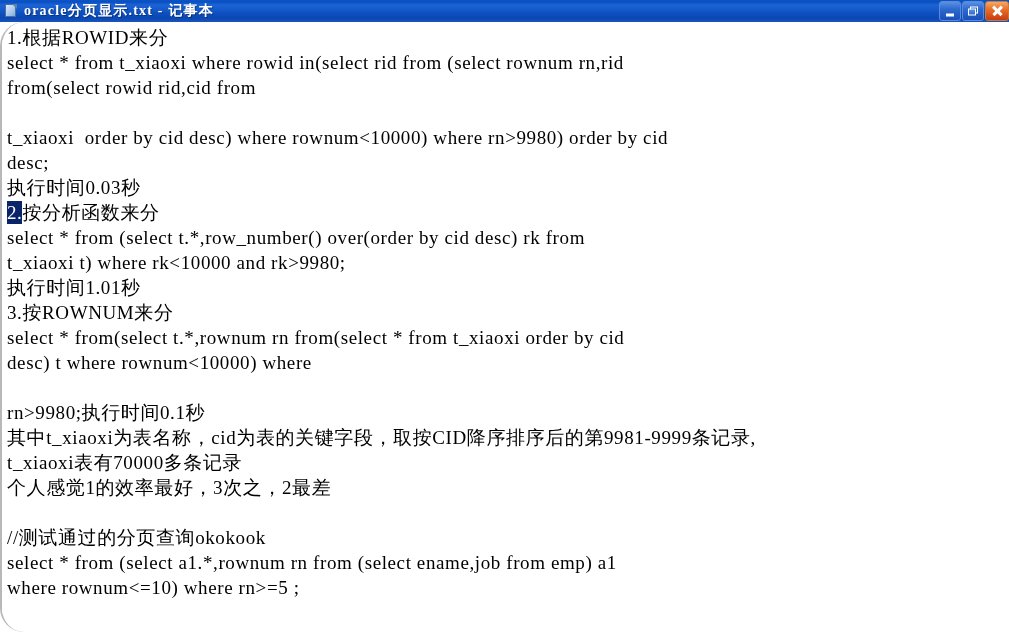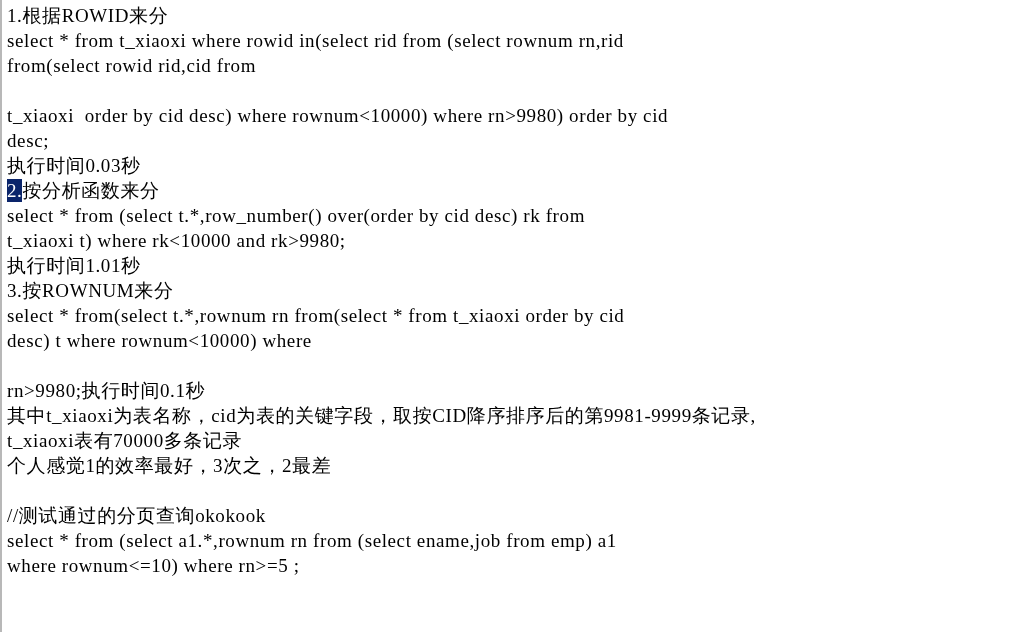--- a/index.html
+++ b/index.html
@@ -158,20 +158,21 @@
   }
 
   
   #textarea-wrap {
     flex: 1 1 auto;
     background: #ffffff;
     border-left: 2px solid #b8b8b8;
     position: relative;
     overflow: hidden;
     box-sizing: border-box;
+    border-radius: 24px;
   }
   #textarea-wrap::before {
     content: "";
     position: absolute;
     left: 0; top: 0; bottom: 0;
     width: 1px;
     background: #ffffff;
   }
   #text-content {
     font-family: "Liberation Serif", "DejaVu Serif", serif;
@@ -192,19 +193,43 @@
     background: #0a246a;
     color: #ffffff;
     padding: 1px 0;
   }
 </style>
 </head>
 <body>
 
 <div id="window">
 
+  <div id="titlebar">
+    <div id="app-icon">
+      <div class="page"></div>
+      <div class="fold"></div>
+    </div>
+    <div id="title-text">oracle分页显示.txt - 记事本</div>
+    <div id="window-buttons">
+      <div class="winbtn" id="btn-min">
+        <span class="glyph"></span>
+      </div>
+      <div class="winbtn" id="btn-restore">
+        <span class="glyph">
+          <span class="r1"></span>
+            <span class="r2"></span>
+        </span>
+      </div>
+      <div class="winbtn" id="btn-close">
+        <span class="glyph">
+          <span class="x1"></span>
+            <span class="x2"></span>
+        </span>
+      </div>
+    </div>
+  </div>
 
 
   <div id="textarea-wrap">
     <div id="text-content"><div class="tline">1.根据ROWID来分</div><div class="tline">select * from t_xiaoxi where rowid in(select rid from (select rownum rn,rid</div><div class="tline">from(select rowid rid,cid from</div><div class="tline">&nbsp;</div><div class="tline">t_xiaoxi  order by cid desc) where rownum&lt;10000) where rn&gt;9980) order by cid</div><div class="tline">desc;</div><div class="tline">执行时间0.03秒</div><div class="tline"><span class="sel">2.</span><span>按分析函数来分</span></div><div class="tline">select * from (select t.*,row_number() over(order by cid desc) rk from</div><div class="tline">t_xiaoxi t) where rk&lt;10000 and rk&gt;9980;</div><div class="tline">执行时间1.01秒</div><div class="tline">3.按ROWNUM来分</div><div class="tline">select * from(select t.*,rownum rn from(select * from t_xiaoxi order by cid</div><div class="tline">desc) t where rownum&lt;10000) where</div><div class="tline">&nbsp;</div><div class="tline">rn&gt;9980;执行时间0.1秒</div><div class="tline">其中t_xiaoxi为表名称，cid为表的关键字段，取按CID降序排序后的第9981-9999条记录,</div><div class="tline">t_xiaoxi表有70000多条记录</div><div class="tline">个人感觉1的效率最好，3次之，2最差</div><div class="tline">&nbsp;</div><div class="tline">//测试通过的分页查询okokook</div><div class="tline">select * from (select a1.*,rownum rn from (select ename,job from emp) a1</div><div class="tline">where rownum&lt;=10) where rn&gt;=5 ;</div></div>
   </div>
 
 </div>
 
 </body></html>

